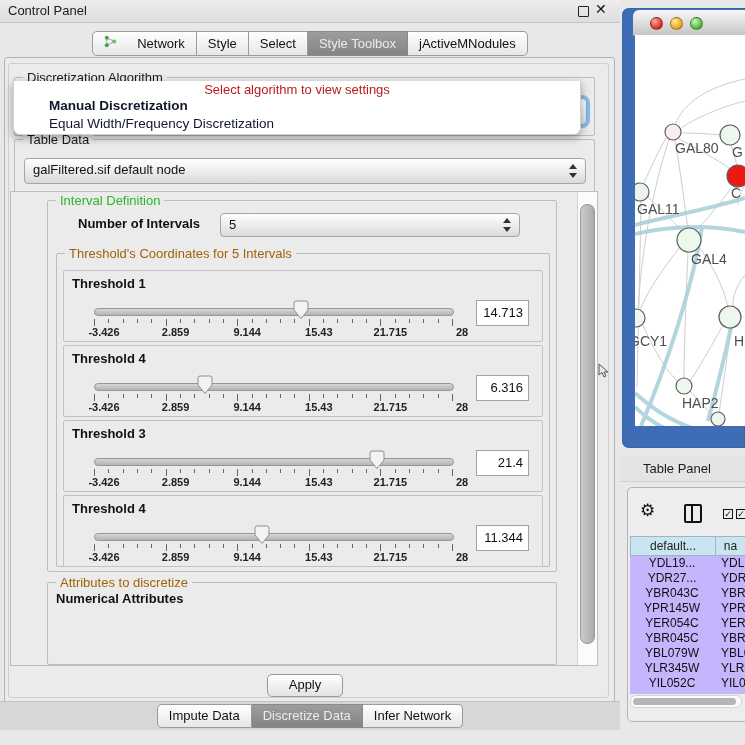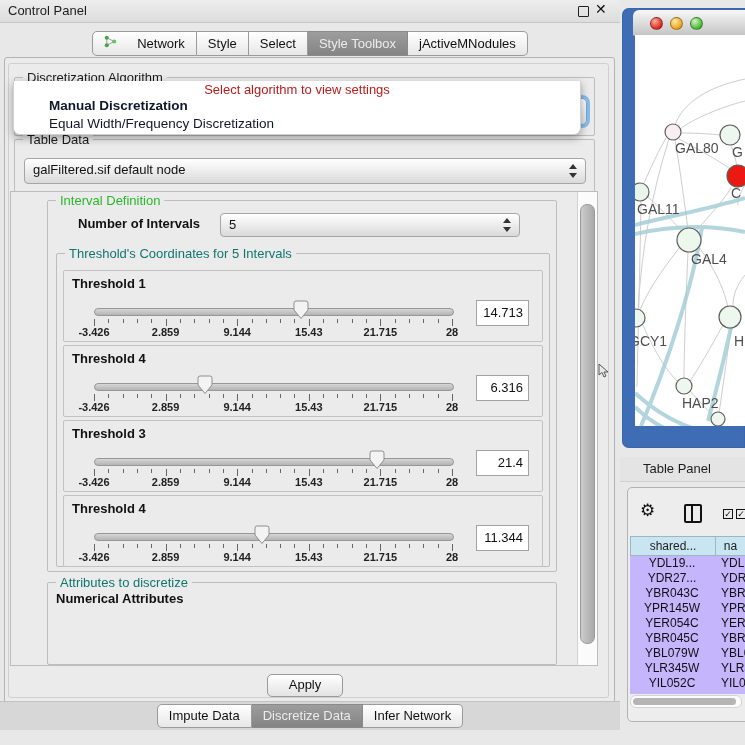--- a/index.html
+++ b/index.html
@@ -32,21 +32,21 @@
 
   
   .main-panel{left:4px;top:57px;width:609px;height:644px;background:#ebebeb;
     border:1px solid #b3b3b3;border-radius:3px;}
   .inner-frame{left:3px;top:5px;width:599px;height:633px;border:1px solid #cfcfcf;border-radius:3px;}
 
   .group{border:1px solid #bdbdbd;border-radius:2px;}
   .gtitle{position:absolute;top:-8px;left:8px;background:#ebebeb;padding:0 4px;font-size:13px;line-height:15px;}
   .t-black{color:#1a1a1a;}
   .t-green{color:#2cb52c;}
-  .t-blue{color:#0f766e;}
+  .t-blue{color:#a16207;}
 
   
   .combo{background:linear-gradient(#ffffff,#dadada);border:1px solid #a6a6a6;border-radius:4px;
     font-size:13px;color:#111;line-height:22px;padding-left:8px;white-space:nowrap;overflow:hidden;}
   .stepper{position:absolute;right:7px;top:50%;transform:translateY(-50%);width:9px;height:14px;}
   .stepper .up{position:absolute;top:0;left:0;width:0;height:0;
     border-left:4.5px solid transparent;border-right:4.5px solid transparent;border-bottom:5px solid #333;}
   .stepper .dn{position:absolute;bottom:0;left:0;width:0;height:0;
     border-left:4.5px solid transparent;border-right:4.5px solid transparent;border-top:5px solid #333;}
 
@@ -69,21 +69,21 @@
 
   
   .thr-panel{position:absolute;left:6px;width:478px;height:70px;border:1px solid #c2c2c2;
     border-radius:2px;background:#ebebeb;}
   .thr-label{position:absolute;left:8px;top:5px;font-size:13px;font-weight:bold;color:#111;}
   .track{position:absolute;left:30px;top:37px;width:358px;height:6px;border-radius:4px;
     background:linear-gradient(#d6d6d6,#b4b4b4);border:1px solid #979797;}
   .thumb{position:absolute;top:29px;width:16px;height:20px;}
   .ticks{position:absolute;left:30px;top:48px;width:358px;height:8px;}
   .tick{position:absolute;top:0;width:1px;background:#666;}
-  .ticklabels{position:absolute;left:30px;top:55px;width:318px;height:12px;}
+  .ticklabels{position:absolute;left:40px;top:55px;width:318px;height:12px;}
   .ticklab{position:absolute;transform:translateX(-50%);font-size:11px;font-weight:bold;color:#222;white-space:nowrap;}
   .valbox{position:absolute;left:412px;top:29px;width:46px;height:24px;background:#fff;
     border:1px solid #a2a2a2;font-size:13px;color:#111;text-align:right;line-height:24px;padding-right:5px;}
 
   
   .listbox{position:absolute;left:10px;top:28px;width:489px;height:49px;background:#fff;
     border:1px solid #bbb;overflow:hidden;}
   .listitem{font-size:13px;color:#111;padding-left:18px;line-height:17px;white-space:nowrap;}
   .lscroll{position:absolute;right:1px;top:1px;width:12px;height:47px;background:#f1f1f1;}
   .lthumb{position:absolute;left:1.5px;top:2px;width:9px;height:38px;border-radius:5px;background:#b3b3b3;}
@@ -474,21 +474,21 @@
 </div>
 
 <div class="abs tp-bar"></div>
 <div class="abs tp-title">Table Panel</div>
 <div class="abs tpanel">
   <span class="abs gearglyph" style="left:12px;top:13px;">⚙</span>
   <span class="tp-col-icon"></span>
   <span class="chk" style="left:95px;">✓</span>
   <span class="chk" style="left:108px;">✓</span>
   <div class="thead">
-    <div class="thcell thc1">shared...</div>
+    <div class="thcell thc1">default...</div>
     <div class="thcell thc2">na</div>
   </div>
   <div class="trows" id="table-rows">
       <div class="trow">
         <div class="tc1">YDL19...</div>
         <div class="tc2">YDL1</div>
       </div>
       <div class="trow">
         <div class="tc1">YDR27...</div>
         <div class="tc2">YDR2</div>

